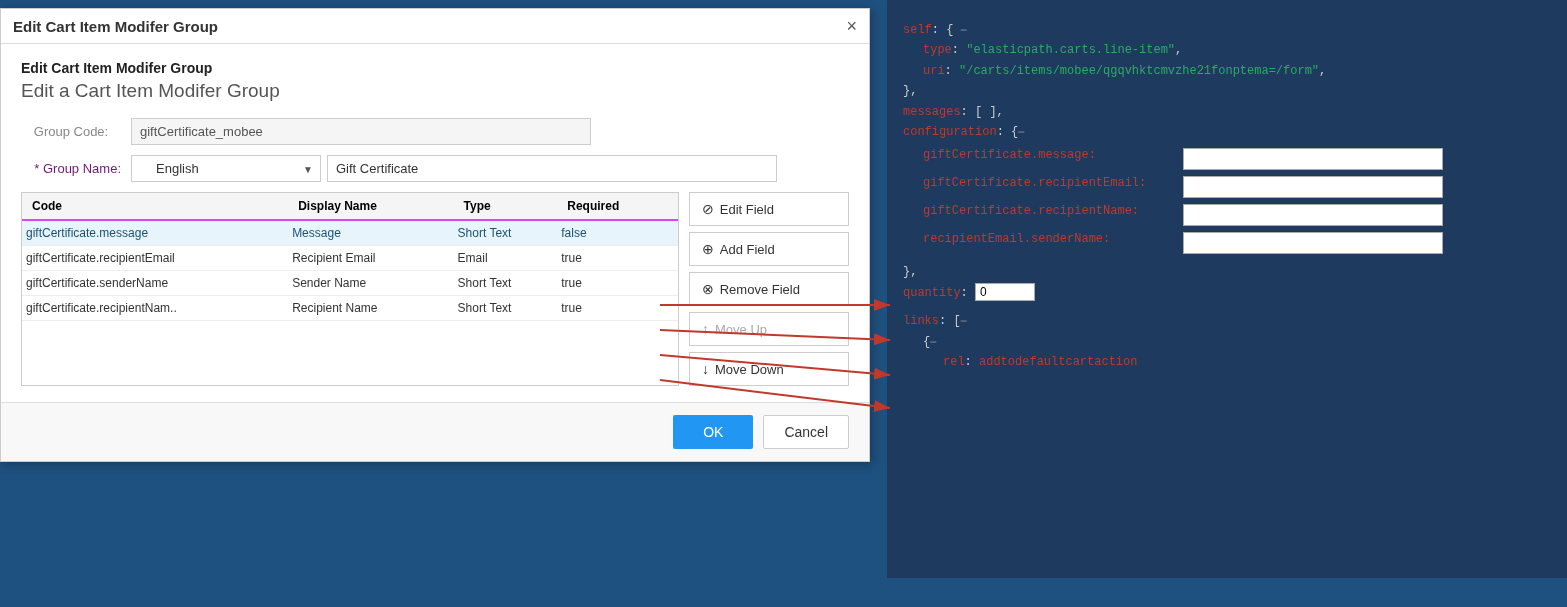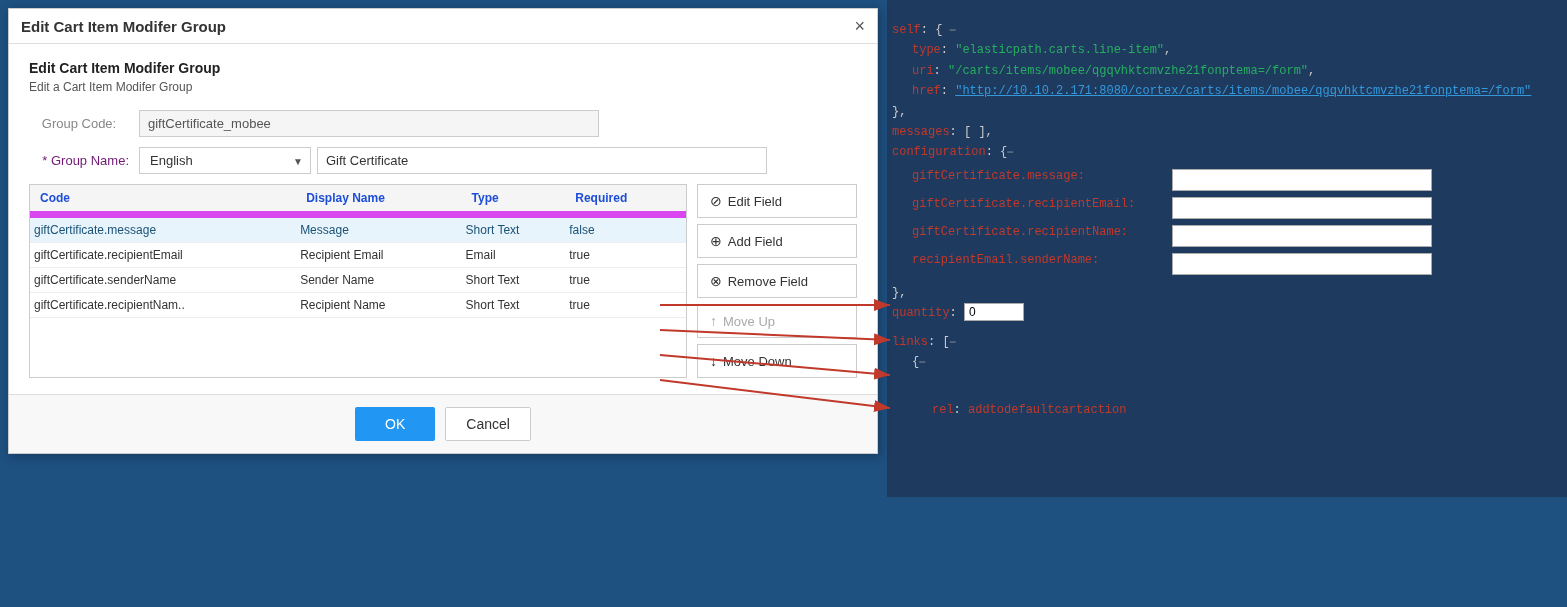--- a/index.html
+++ b/index.html
@@ -11,56 +11,56 @@
       height: 607px;
       overflow: hidden;
       position: relative;
     }
 
     
     .json-panel {
       position: absolute;
       top: 0; right: 0;
       width: 680px;
-      height: 497px;
+      height: 578px;
       background: #1e3a5f;
-      padding: 20px 5px;
+      padding: 20px 16px;
       font-family: 'Courier New', monospace;
       font-size: 12px;
       color: #ccc;
       overflow: hidden;
     }
 
     .json-line { line-height: 1.7; white-space: nowrap; }
     .json-key { color: #c0392b; }
     .json-string { color: #27ae60; }
     .json-link { color: #3498db; text-decoration: underline; }
     .json-indent1 { padding-left: 20px; }
-    .json-indent2 { padding-left: 40px; margin-top: 28px; }
+    .json-indent2 { padding-left: 40px; }
 
     .json-field-row {
       display: flex;
       margin: 6px 0;
     }
     .json-field-label {
       color: #c0392b;
       min-width: 260px;
     }
     .json-field-input {
       background: white;
       border: 1px solid #aaa;
       height: 22px;
       width: 260px;
     }
 
     
     .modal {
       position: absolute;
       top: 8px;
-      left: 8px;
+      left: 0;
       width: 870px;
       background: #f0f0f0;
       border: 1px solid #ccc;
       box-shadow: 2px 2px 10px rgba(0,0,0,0.3);
     }
 
     .modal-title-bar {
       background: #fff;
       border-bottom: 1px solid #ddd;
       padding: 8px 12px;
@@ -88,21 +88,21 @@
     }
 
     .modal-subtitle {
       font-weight: bold;
       font-size: 14px;
       color: #222;
       margin-bottom: 4px;
     }
     .modal-description {
       color: #555;
-      font-size: 12px;
+      font-size: 19px;
       margin-bottom: 16px;
     }
 
     .form-row {
       display: flex;
       align-items: center;
       margin-bottom: 10px;
     }
     .form-label {
       color: #888;
@@ -122,23 +122,23 @@
       border: 1px solid #ccc;
       background: #f5f5f5;
       padding: 5px 8px;
       font-size: 13px;
       width: 460px;
       color: #555;
     }
     .form-select {
       border: 1px solid #ccc;
       background: white;
-      padding: 5px 10px;
-      font-size: 13px;
-      width: 172px;
+      padding: 5px 24px;
+      font-size: 13px;
+      width: 190px;
       color: #333;
       appearance: none;
       cursor: pointer;
     }
     .select-wrapper {
       position: relative;
       display: inline-block;
     }
     .select-arrow {
       position: absolute;
@@ -175,22 +175,22 @@
       border-collapse: collapse;
     }
     .data-table thead tr {
       background: #f5f5f5;
     }
     .data-table th {
       text-align: left;
       padding: 6px 10px;
       font-size: 12px;
       font-weight: bold;
-      color: #1d4ed8;
-      border-bottom: 7px solid #d946ef;
+      color: #000000;
+      border-bottom: 2px solid #d946ef;
     }
     .data-table td {
       padding: 5px 4px;
       font-size: 12px;
       color: #333;
       border-bottom: 1px solid #eee;
     }
     .data-table tr.selected td {
       background: #e8f4fc;
       color: #1a5276;
@@ -221,21 +221,21 @@
     .action-btn .btn-icon {
       font-size: 14px;
     }
 
     
     .modal-footer {
       background: #f8f8f8;
       border-top: 1px solid #ddd;
       padding: 12px 20px;
       display: flex;
-      justify-content: center;
+      justify-content: flex-end;
       gap: 10px;
     }
     .btn-ok {
       background: #2196F3;
       color: white;
       border: none;
       padding: 8px 30px;
       font-size: 14px;
       cursor: pointer;
       border-radius: 2px;
@@ -265,23 +265,20 @@
 <div class="json-panel">
   <div class="json-line">
     <span class="json-key">self</span><span>: {</span>
     <span style="color:#aaa">⎯</span>
   </div>
   <div class="json-line json-indent1">
     <span class="json-key">type</span><span>: </span><span class="json-string">"elasticpath.carts.line-item"</span><span>,</span>
   </div>
   <div class="json-line json-indent1">
     <span class="json-key">uri</span><span>: </span><span class="json-string">"/carts/items/mobee/qgqvhktcmvzhe21fonptema=/form"</span><span>,</span>
-  </div>
-  <div class="json-line json-indent1">
-    <span class="json-key">href</span><span>: </span><span class="json-link">"http://10.10.2.171:8080/cortex/carts/items/mobee/qgqvhktcmvzhe21fonptema=/form"</span>
   </div>
   <div class="json-line"><span>},</span></div>
   <div class="json-line">
     <span class="json-key">messages</span><span>: [ ],</span>
   </div>
   <div class="json-line">
     <span class="json-key">configuration</span><span>: {</span><span style="color:#aaa">⎯</span>
   </div>
 
   <div class="json-field-row json-indent1">

